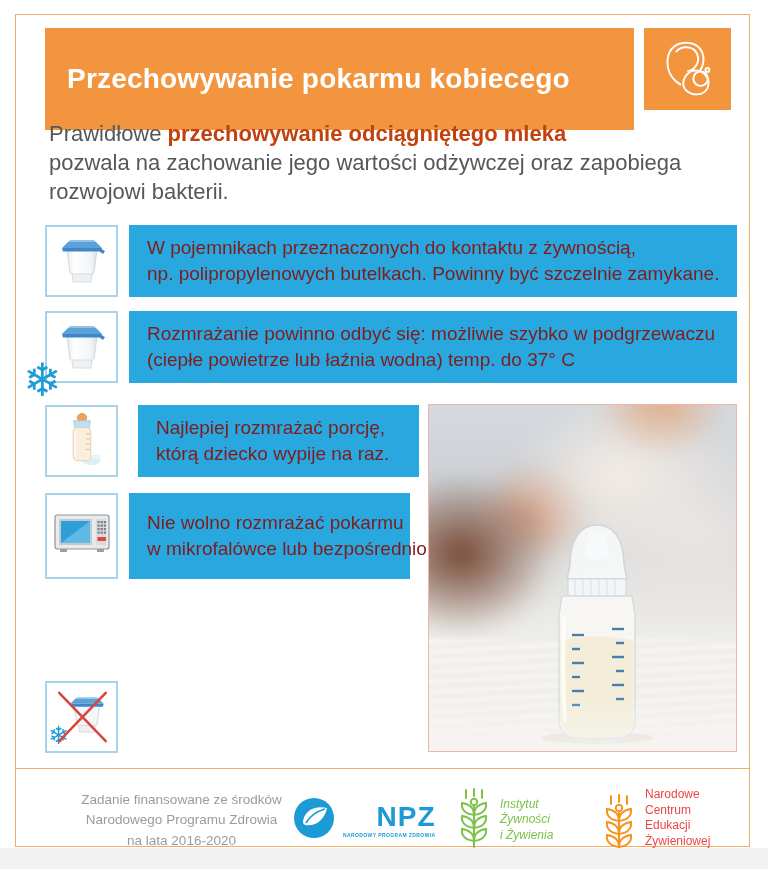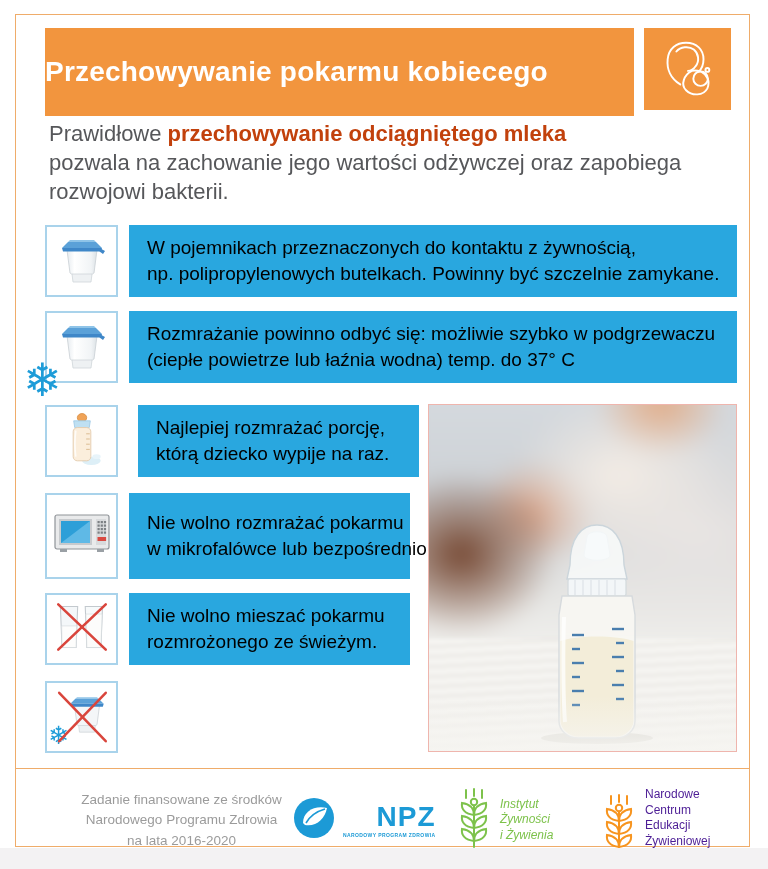--- a/index.html
+++ b/index.html
@@ -9,22 +9,22 @@
   }
   .frame{
     position:absolute;left:15px;top:14px;width:735px;height:833px;
     border:1px solid #EFAC6A;background:#ffffff;box-sizing:border-box;
   }
   .bottom-strip{
     position:absolute;left:0;top:848px;width:768px;height:21px;background:#f3f2f3;
   }
   
   .header-bar{
-    position:absolute;left:29px;top:13px;width:589px;height:88px;
-    background:#F2953E;display:flex;align-items:center;box-sizing:border-box;text-align:center;
+    position:absolute;left:29px;top:13px;width:589px;height:102px;
+    background:#F2953E;display:flex;align-items:center;padding-left:22px;box-sizing:border-box;text-align:center;
   }
   .header-bar h1{
     margin:0;font-size:28px;font-weight:bold;color:#ffffff;letter-spacing:.2px;
   }
   .header-square{
     position:absolute;left:628px;top:13px;width:87px;height:82px;background:#F2953E;
     display:flex;align-items:center;justify-content:center;
   }
   
   .intro{
@@ -33,21 +33,21 @@
   }
   .intro b{color:#c2410c;text-align:center;}
   .intro .block{display:block;}
   
   .row{position:absolute;left:29px;display:flex;gap:11px;}
   .icon-cell{
     width:73px;border:2px solid #A9D3EB;background:#fff;box-sizing:border-box;
     display:flex;align-items:center;justify-content:center;position:relative;flex:0 0 auto;
   }
   .bar{
-    background:#29A7DF;color:#000000;display:flex;flex-direction:column;justify-content:center;
+    background:#29A7DF;color:#7f1d1d;display:flex;flex-direction:column;justify-content:center;
     padding-left:18px;box-sizing:border-box;font-size:19px;line-height:1.38;font-weight:400;
   }
   .bar span{display:block;white-space:nowrap;}
   .h72{height:72px;} .h86{height:86px;}
   .w-full{width:608px;} .w-half{width:281px;}
   .snowflake-big{
     position:absolute;left:-24px;bottom:-22px;font-size:46px;line-height:1;color:#1E9CD8;
     font-family:"DejaVu Sans", sans-serif;
   }
   .snowflake-small{
@@ -90,21 +90,21 @@
   .funding span{display:block;}
   .logo-npz{position:absolute;left:276px;top:781px;display:flex;align-items:center;gap:7px;text-align:right;}
   .npz-text{display:flex;flex-direction:column;line-height:1;}
   .npz-acronym{font-size:28px;font-weight:bold;color:#1C9AD6;letter-spacing:1px;}
   .npz-caption{font-size:5px;font-weight:bold;color:#1C9AD6;letter-spacing:.4px;margin-top:2px;}
   .logo-wheat{position:absolute;top:772px;display:flex;align-items:center;gap:9px;}
   .logo-izz{left:441px;font-style:italic;}
   .logo-ncez{left:586px;}
   .wheat-text{display:flex;flex-direction:column;font-size:12px;line-height:1.3;font-weight:500;}
   .wheat-text.green{color:#7DC24B;}
-  .wheat-text.orange{color:#4c1d95;align-items:flex-end;}
+  .wheat-text.orange{color:#ef4444;align-items:flex-end;}
 </style>
 </head>
 <body>
 
 <div class="frame">
 
   <div class="header-bar">
     <h1>Przechowywanie pokarmu kobiecego</h1>
   </div>
   <div class="header-square">
@@ -223,38 +223,20 @@
           <rect x="43" y="36" width="7" height="3" fill="#9AA0A5"></rect>
         </svg>
       </span>
     </div>
     <div class="bar h86 w-half">
       <span>Nie wolno rozmrażać pokarmu</span>
       <span>w mikrofalówce lub bezpośrednio</span>
     </div>
   </div>
 
-  <div class="row" style="top:578px;">
-    <div class="icon-cell h72">
-      <span>
-        <svg width="54" height="54" viewBox="0 0 50 50">
-          <path d="M5 6 L21 6 L19.5 44 L6.5 44 Z" fill="#F4F7F9" stroke="#C3C9CE" stroke-width="1"></path>
-          <path d="M6.2 24 L20 24 L19.5 44 L6.5 44 Z" fill="#FDFDFC" stroke="#D5DBDF" stroke-width=".6"></path>
-          <path d="M28 6 L44 6 L42.5 44 L29.5 44 Z" fill="#F7FAFB" stroke="#C3C9CE" stroke-width="1"></path>
-          <path d="M28.6 13 L43.6 13 L42.5 44 L29.5 44 Z" fill="#FCFCFB" stroke="#D5DBDF" stroke-width=".6"></path>
-          <line x1="3" y1="4" x2="47" y2="46" stroke="#D9453C" stroke-width="2.4" stroke-linecap="round"></line>
-          <line x1="47" y1="4" x2="3" y2="46" stroke="#D9453C" stroke-width="2.4" stroke-linecap="round"></line>
-        </svg>
-      </span>
-    </div>
-    <div class="bar h72 w-half">
-      <span>Nie wolno mieszać pokarmu</span>
-      <span>rozmrożonego ze świeżym.</span>
-    </div>
-  </div>
 
   <div class="row" style="top:666px;">
     <div class="icon-cell h72">
       <span style="margin-left:10px;margin-bottom:4px;">
         <svg width="40" height="44" viewBox="0 0 48 52">
           <path d="M9 17 L39 17 L36 40 C36 40 33 43 24 43 C15 43 12 40 12 40 Z" fill="#F4F6F8" stroke="#C9CFD4" stroke-width=".9"></path>
           <path d="M14 41 L34 41 L33 49 L15 49 Z" fill="#EEF1F3" stroke="#CFD5D9" stroke-width=".9"></path>
           <path d="M12 7 L36 7 L38 9 L10 9 Z" fill="#8FC4E8"></path>
           <path d="M10 9 L38 9 L44 15 L4 15 Z" fill="#5BA1D8"></path>
           <path d="M4 15 L44 15 L43 18.5 L5 18.5 Z" fill="#3F87C8"></path>

